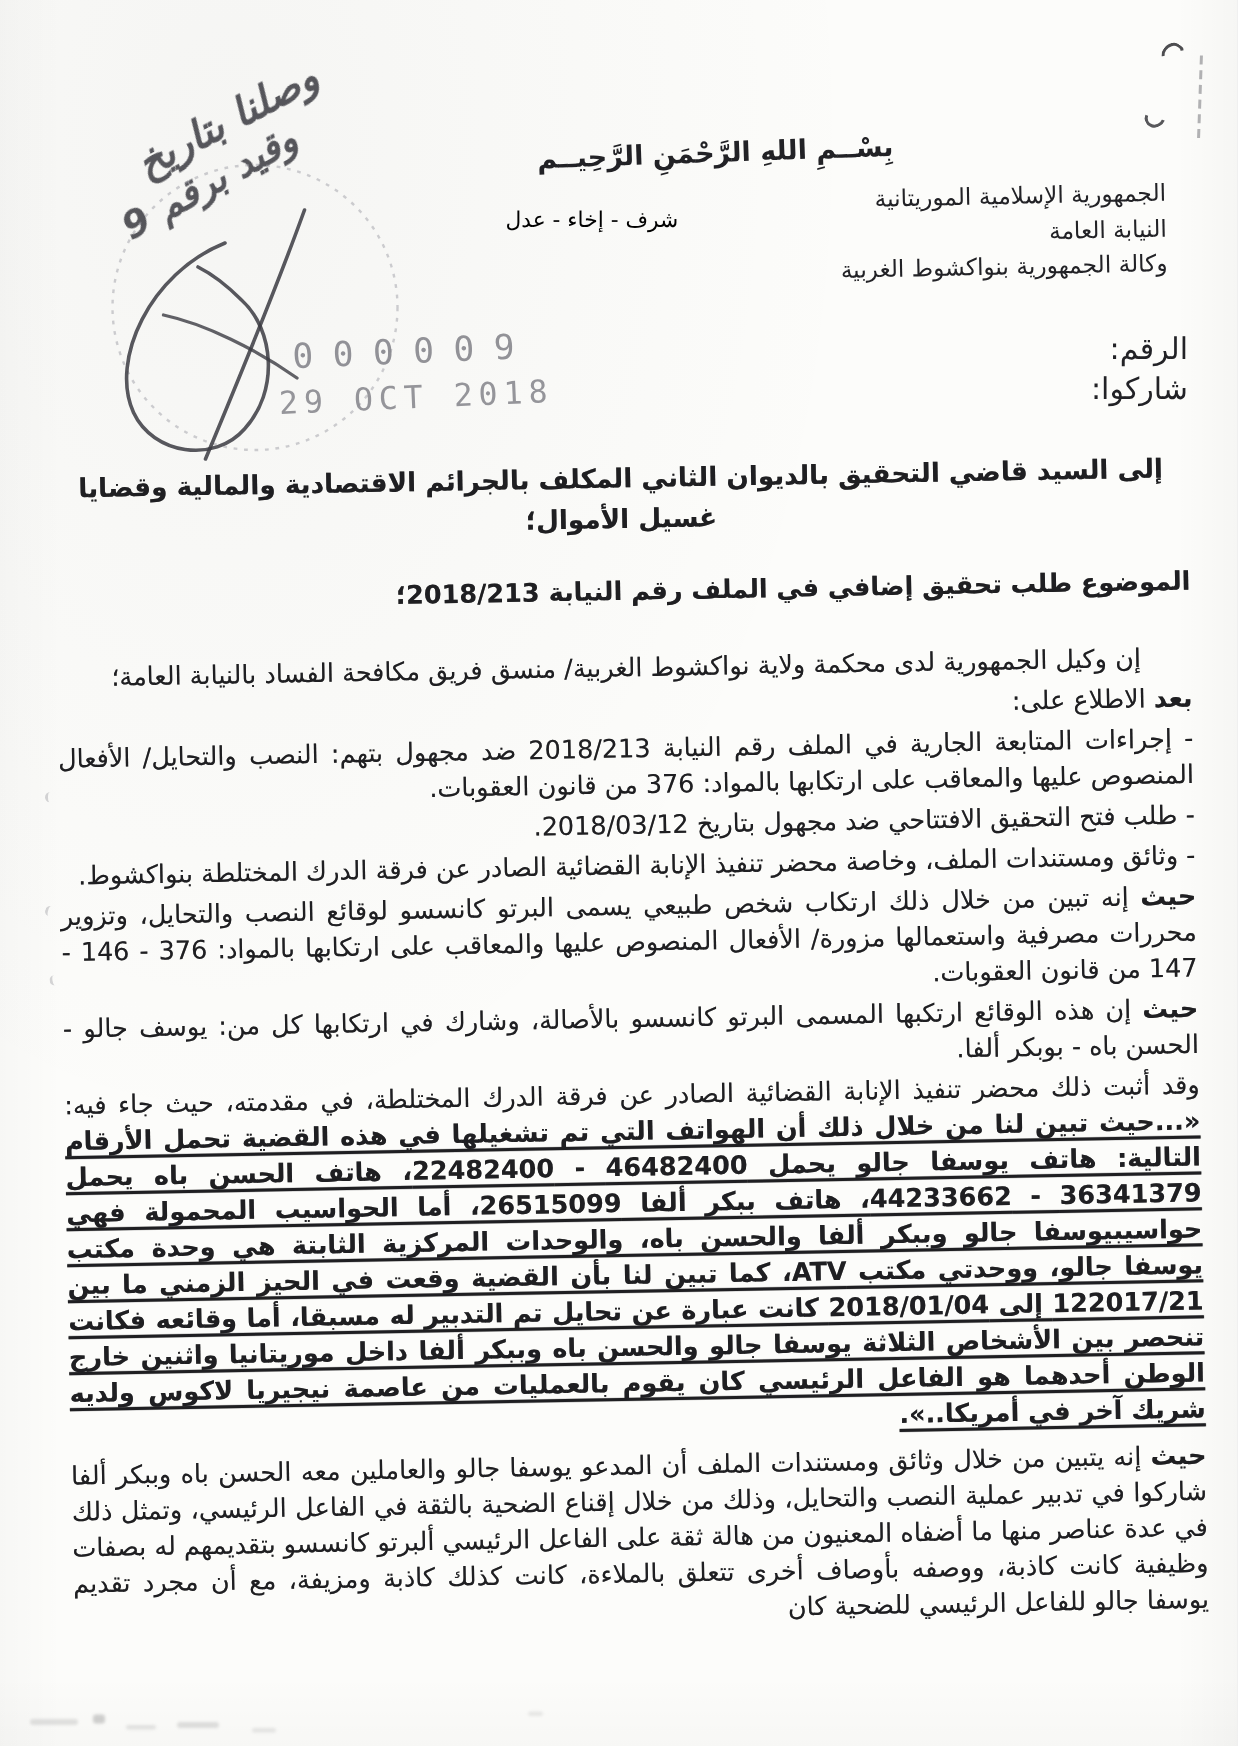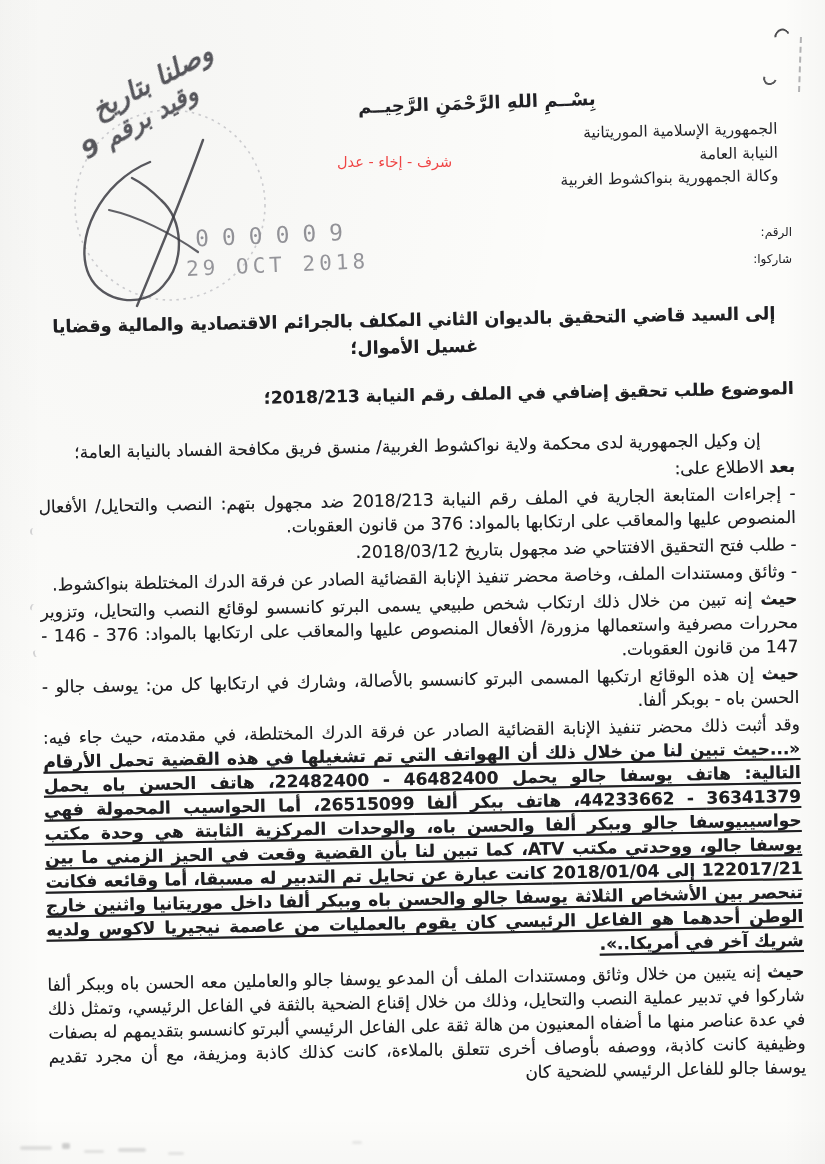--- a/index.html
+++ b/index.html
@@ -30,25 +30,25 @@
   .bismillah{
     position:absolute;left:358px;top:92px;direction:rtl;white-space:nowrap;
     font-size:18px;font-weight:bold;transform:rotate(-2deg);color:#222226;
   }
   .letterhead{
     position:absolute;right:47px;top:120px;direction:rtl;text-align:right;
     font-size:15.5px;line-height:23.5px;transform:rotate(-1.2deg);color:#222226;
   }
   .motto{
     position:absolute;left:337px;top:139px;direction:rtl;white-space:nowrap;
-    font-size:14.5px;color:#ef4444;margin-top:15px;
+    font-size:14.5px;color:#000000;
   }
   .ref-block{
     position:absolute;right:33px;top:219px;direction:rtl;text-align:right;
-    font-size:12px;line-height:27px;color:#222226;
+    font-size:20px;line-height:27px;color:#222226;
   }
   .stamp-number{
     position:absolute;left:195px;top:222px;
     font-family:"DejaVu Sans Mono",monospace;font-size:23px;letter-spacing:13px;
     color:#87878d;transform:rotate(-2.5deg);opacity:.9;white-space:nowrap;
   }
   .stamp-date{
     position:absolute;left:186px;top:253px;
     font-family:"DejaVu Sans Mono",monospace;font-size:21px;letter-spacing:4px;
     color:#8b8b91;transform:rotate(-2.5deg);opacity:.9;white-space:nowrap;

